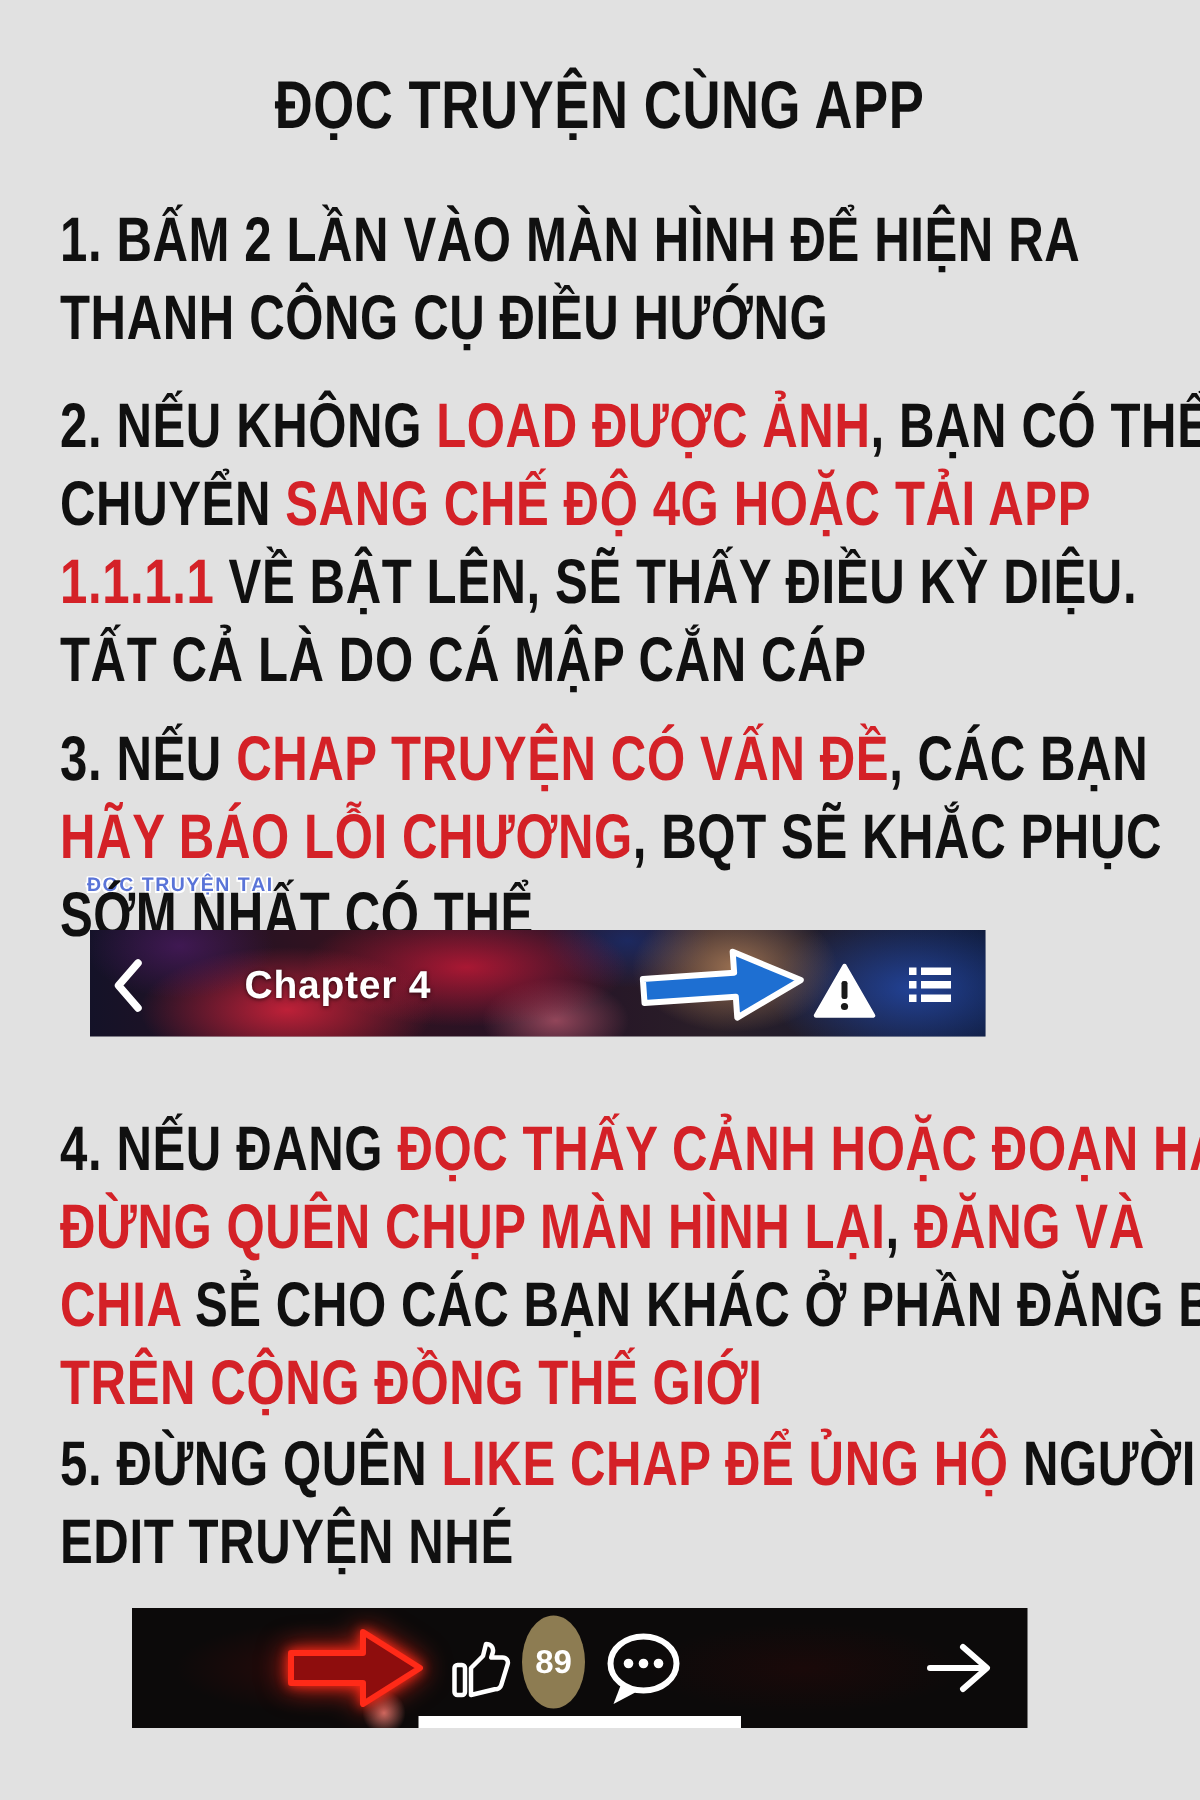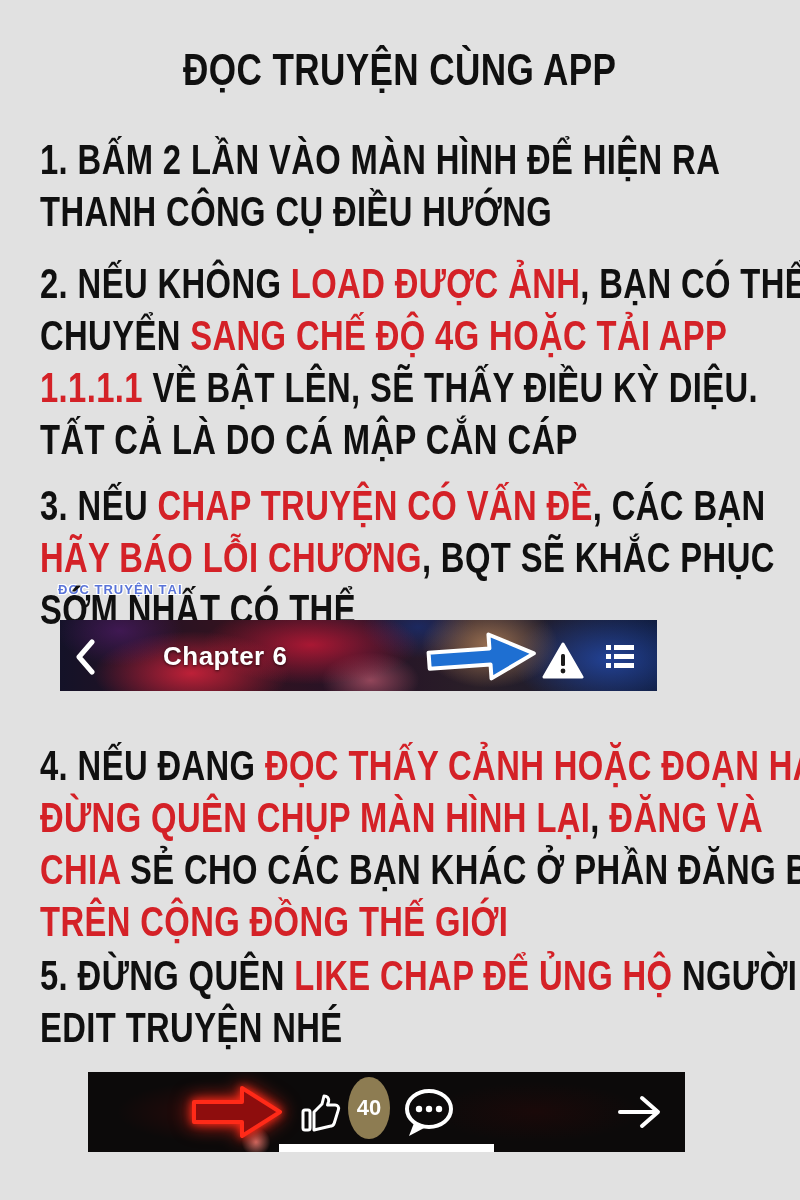--- a/index.html
+++ b/index.html
@@ -107,21 +107,21 @@
       <div class="tline"><span class="cond"><span class="seg red">HÃY BÁO LỖI CHƯƠNG</span><span class="seg">, BQT SẼ KHẮC PHỤC</span></span></div>
       <div class="tline"><span class="cond"><span class="seg">SỚM NHẤT CÓ THỂ</span></span></div>
     </section>
 
   <div class="wm wm1">ĐỌC TRUYỆN TẠI</div>
 
   <div class="navbar">
     <svg class="nav-chevron" width="22" height="36" viewBox="0 0 22 36">
       <polyline points="18,3 5,18 18,33" fill="none" stroke="#ffffff" stroke-width="5" stroke-linecap="round" stroke-linejoin="round"></polyline>
     </svg>
-    <span class="chap">Chapter 6</span>
+    <span class="chap">Chapter 4</span>
     <svg class="bluearrow" width="112" height="56" viewBox="0 0 112 56">
       <polygon points="3,20 64,20 64,6 108,28 64,50 64,36 3,36" fill="#1e6fd2" stroke="#ffffff" stroke-width="4" stroke-linejoin="round"></polygon>
     </svg>
     <svg class="warn" width="42" height="38" viewBox="0 0 42 38">
       <polygon points="21,2 40,35 2,35" fill="#ffffff" stroke="#ffffff" stroke-width="3" stroke-linejoin="round"></polygon>
       <rect x="19" y="12" width="4" height="12" rx="1.5" fill="#1a1a1a"></rect>
       <circle cx="21" cy="29" r="2.4" fill="#1a1a1a"></circle>
     </svg>
     <svg class="menu" width="28" height="26" viewBox="0 0 28 26">
       <rect x="0" y="1" width="5" height="5" fill="#ffffff"></rect>
@@ -146,21 +146,21 @@
 
   <div class="bottombar">
     <svg class="redarrow" width="94" height="64" viewBox="0 0 94 64">
       <polygon points="4,22 52,22 52,8 90,32 52,56 52,42 4,42" fill="#8e0d0d" stroke="#ff2a18" stroke-width="4" stroke-linejoin="round"></polygon>
     </svg>
     <svg class="thumb" width="48" height="48" viewBox="0 0 48 48">
       <rect x="5" y="21" width="7" height="20" rx="2" fill="none" stroke="#ffffff" stroke-width="3"></rect>
       <path d="M16 41 V23 l8-8 2-8 c3.2 0 5.2 2.2 4.6 5.4 L29.5 16 H37 c2.6 0 4.2 2.1 3.4 4.6 l-4.2 13.6 c-.6 2-2.3 3-4.4 3 z" fill="none" stroke="#ffffff" stroke-width="3" stroke-linejoin="round"></path>
     </svg>
     <div class="badge">
-      <span>40</span>
+      <span>89</span>
     </div>
     <svg class="bubble" width="52" height="50" viewBox="0 0 52 50">
       <ellipse cx="27" cy="21" rx="22" ry="18" fill="none" stroke="#ffffff" stroke-width="4"></ellipse>
       <path d="M12 35 L7 48 L24 39" fill="#ffffff"></path>
       <circle cx="17" cy="21" r="3.2" fill="#ffffff"></circle>
       <circle cx="27" cy="21" r="3.2" fill="#ffffff"></circle>
       <circle cx="37" cy="21" r="3.2" fill="#ffffff"></circle>
     </svg>
     <svg class="nextarrow" width="46" height="40" viewBox="0 0 46 40">
       <line x1="4" y1="20" x2="40" y2="20" stroke="#ffffff" stroke-width="4" stroke-linecap="round"></line>

